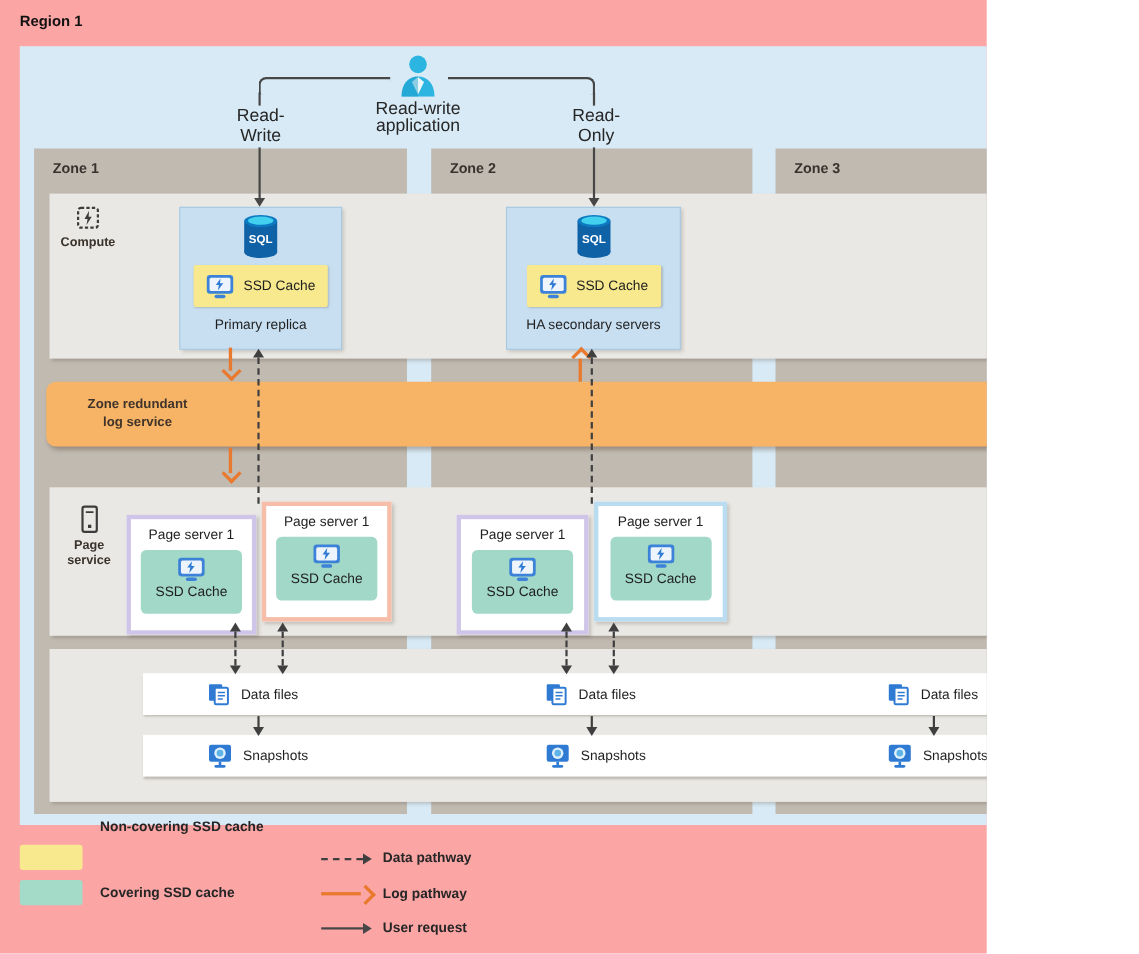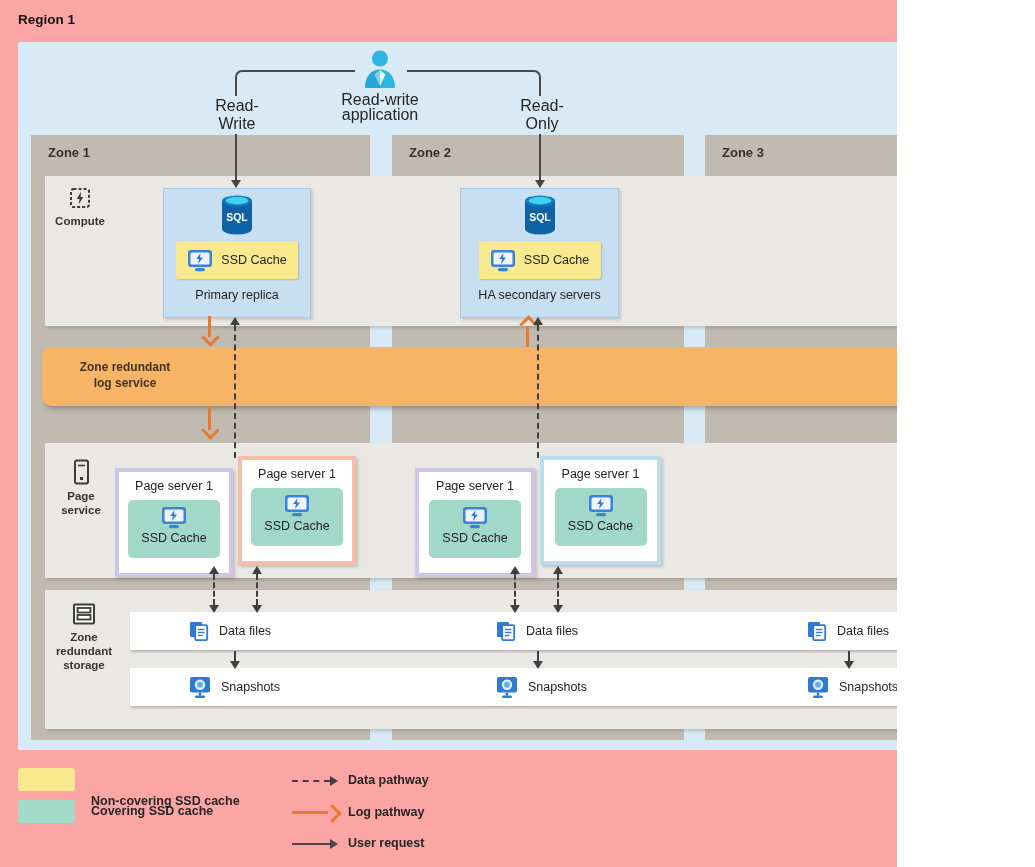--- a/index.html
+++ b/index.html
@@ -166,28 +166,20 @@
       </svg>
     <div>Compute</div>
   </div>
   <div class="abs sec-label" style="left:56px;top:459px;width:50px;">
     <svg width="19" height="26" viewBox="0 0 19 26">
         <use href="#sym-server"></use>
       </svg>
     <div>Page</div>
     <div>service</div>
   </div>
-  <div class="abs sec-label" style="left:48px;top:602px;width:72px;">
-    <svg width="24" height="24" viewBox="0 0 24 24">
-        <use href="#sym-storage"></use>
-      </svg>
-    <div>Zone</div>
-    <div>redundant</div>
-    <div>storage</div>
-  </div>
 
   <div class="abs" style="left:362px;top:50px;z-index:5;">
     <svg width="36" height="38" viewBox="0 0 36 38">
         <use href="#sym-person"></use>
       </svg>
   </div>
   <div class="abs app-label" style="left:330px;top:92px;width:100px;line-height:15px;">
     <div>Read-write</div>
     <div>application</div>
   </div>
@@ -342,21 +334,21 @@
     <span>Snapshots</span>
   </div>
   <div class="abs row-group" style="left:806px;top:668px;">
     <svg width="24" height="24" viewBox="0 0 24 24">
         <use href="#sym-snapshot"></use>
       </svg>
     <span>Snapshots</span>
   </div>
 
   <div class="abs legend-swatch" style="left:18px;top:768px;background:#f8e98e;"></div>
-  <div class="abs legend-label" style="left:91px;top:794px;">Non-covering SSD cache</div>
+  <div class="abs legend-label" style="left:91px;top:744px;">Non-covering SSD cache</div>
   <div class="abs legend-swatch" style="left:18px;top:800px;background:#a4dac8;"></div>
   <div class="abs legend-label" style="left:91px;top:804px;">Covering SSD cache</div>
 
   <div class="abs hline h-dashed" style="left:292px;top:780px;width:38px;"></div>
   <div class="abs head head-right" style="left:330px;top:776px;border-left-color:#3f3f3f;"></div>
   <div class="abs legend-label" style="left:348px;top:773px;">Data pathway</div>
 
   <div class="abs hline h-orange" style="left:292px;top:811px;width:36px;"></div>
   <div class="abs chev chev-right" style="left:326px;top:807px;"></div>
   <div class="abs legend-label" style="left:348px;top:805px;">Log pathway</div>

